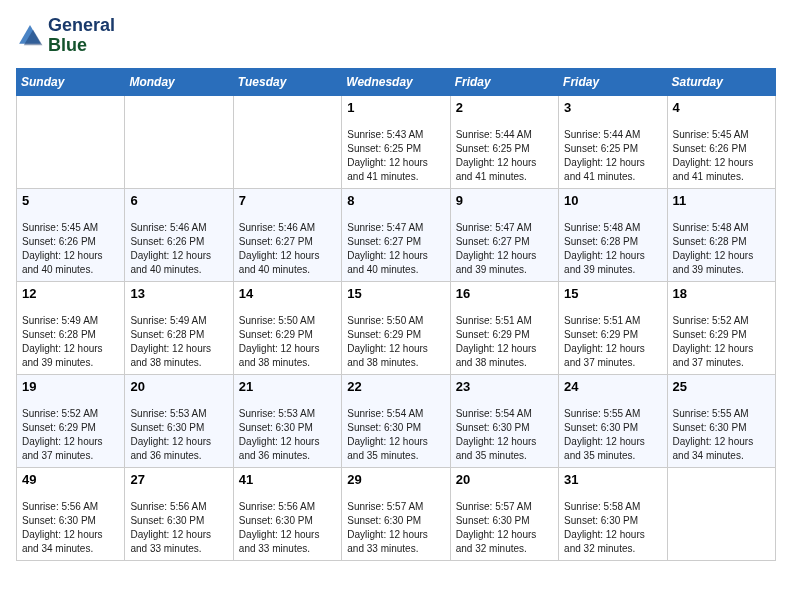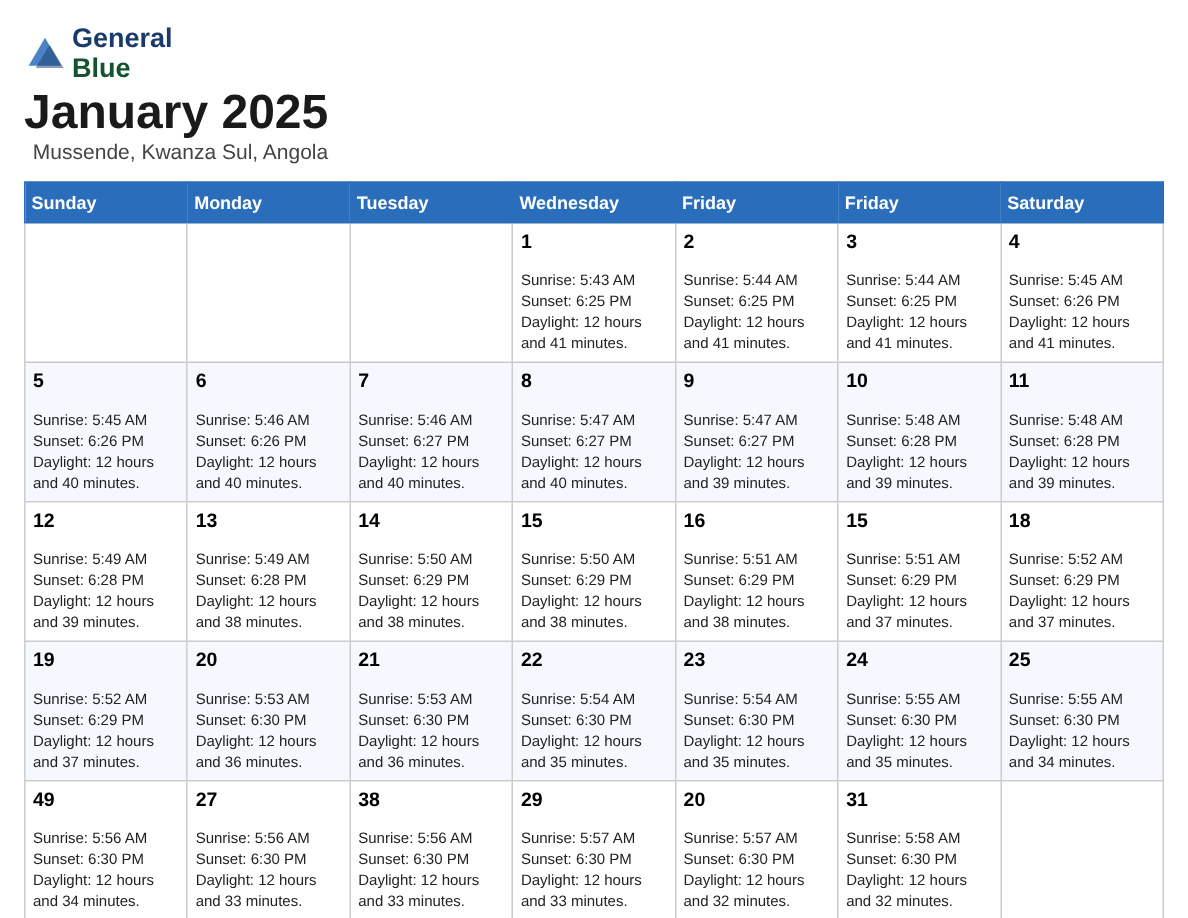--- a/index.html
+++ b/index.html
@@ -8,21 +8,20 @@
       background: #fff;
       width: 792px;
       min-height: 612px;
       padding: 16px;
     }
     .header {
       display: flex;
       justify-content: space-between;
       align-items: flex-start;
       margin-bottom: 12px;
-      flex-direction: column;
     }
     .logo {
       display: flex;
       align-items: center;
       gap: 4px;
     }
     .logo-text {
       font-size: 18px;
       font-weight: bold;
       color: #1a3a6b;
@@ -52,20 +51,21 @@
       border-collapse: collapse;
       font-size: 10.5px;
     }
     .calendar th {
       background-color: #2a6ebb;
       color: #fff;
       padding: 6px 4px;
       text-align: left;
       font-size: 12px;
       border: 1px solid #2a6ebb;
+      font-style: italic;
     }
     .calendar td {
       border: 1px solid #ccc;
       vertical-align: top;
       padding: 4px 5px;
       width: calc(100% / 7);
       min-height: 80px;
       height: 80px;
     }
     .day-number {
@@ -104,24 +104,20 @@
     </svg>
     <div>
       <div style="display:flex;align-items:baseline;gap:1px;">
         <span class="logo-text">General</span>
       </div>
       <div>
         <span class="logo-text logo-blue">Blue</span>
       </div>
     </div>
   </div>
-  <div class="title-block">
-    <div class="month-title">January 2025</div>
-    <div class="location">Mussende, Kwanza Sul, Angola</div>
-  </div>
 </div>
 
 <table class="calendar">
   <thead>
     <tr>
     <th>Sunday</th>
         <th>Monday</th>
         <th>Tuesday</th>
         <th>Wednesday</th>
         <th>Friday</th>
@@ -244,21 +240,21 @@
       <tr>
         <td>
           <span class="day-number">49</span>
           <div class="day-info">Sunrise: 5:56 AM<br>Sunset: 6:30 PM<br>Daylight: 12 hours and 34 minutes.</div>
         </td>
         <td>
           <span class="day-number">27</span>
           <div class="day-info">Sunrise: 5:56 AM<br>Sunset: 6:30 PM<br>Daylight: 12 hours and 33 minutes.</div>
         </td>
         <td>
-          <span class="day-number">38</span>
+          <span class="day-number">41</span>
           <div class="day-info">Sunrise: 5:56 AM<br>Sunset: 6:30 PM<br>Daylight: 12 hours and 33 minutes.</div>
         </td>
         <td>
           <span class="day-number">29</span>
           <div class="day-info">Sunrise: 5:57 AM<br>Sunset: 6:30 PM<br>Daylight: 12 hours and 33 minutes.</div>
         </td>
         <td>
           <span class="day-number">20</span>
           <div class="day-info">Sunrise: 5:57 AM<br>Sunset: 6:30 PM<br>Daylight: 12 hours and 32 minutes.</div>
         </td>

